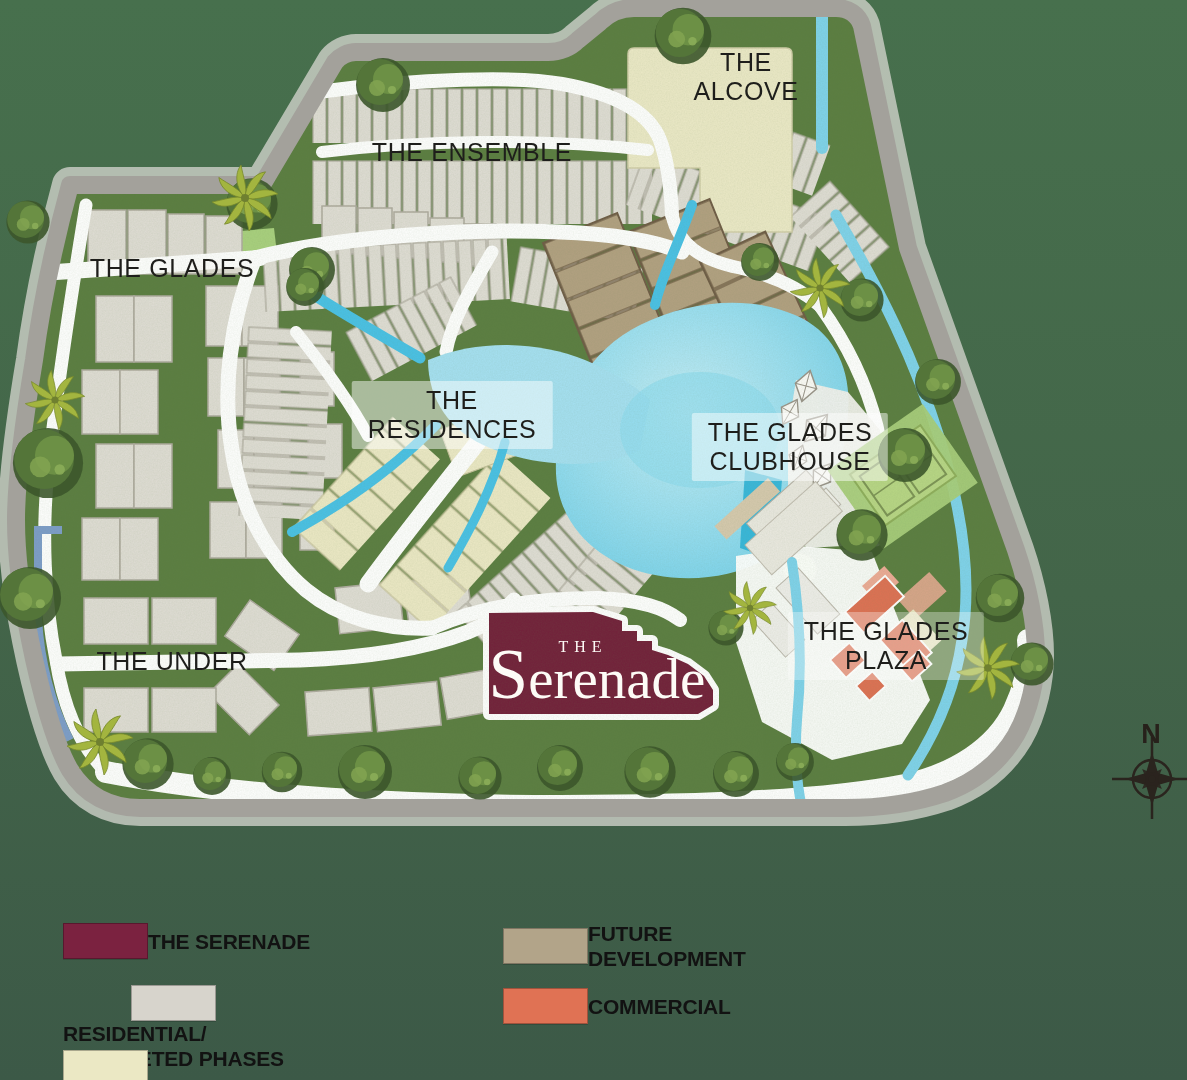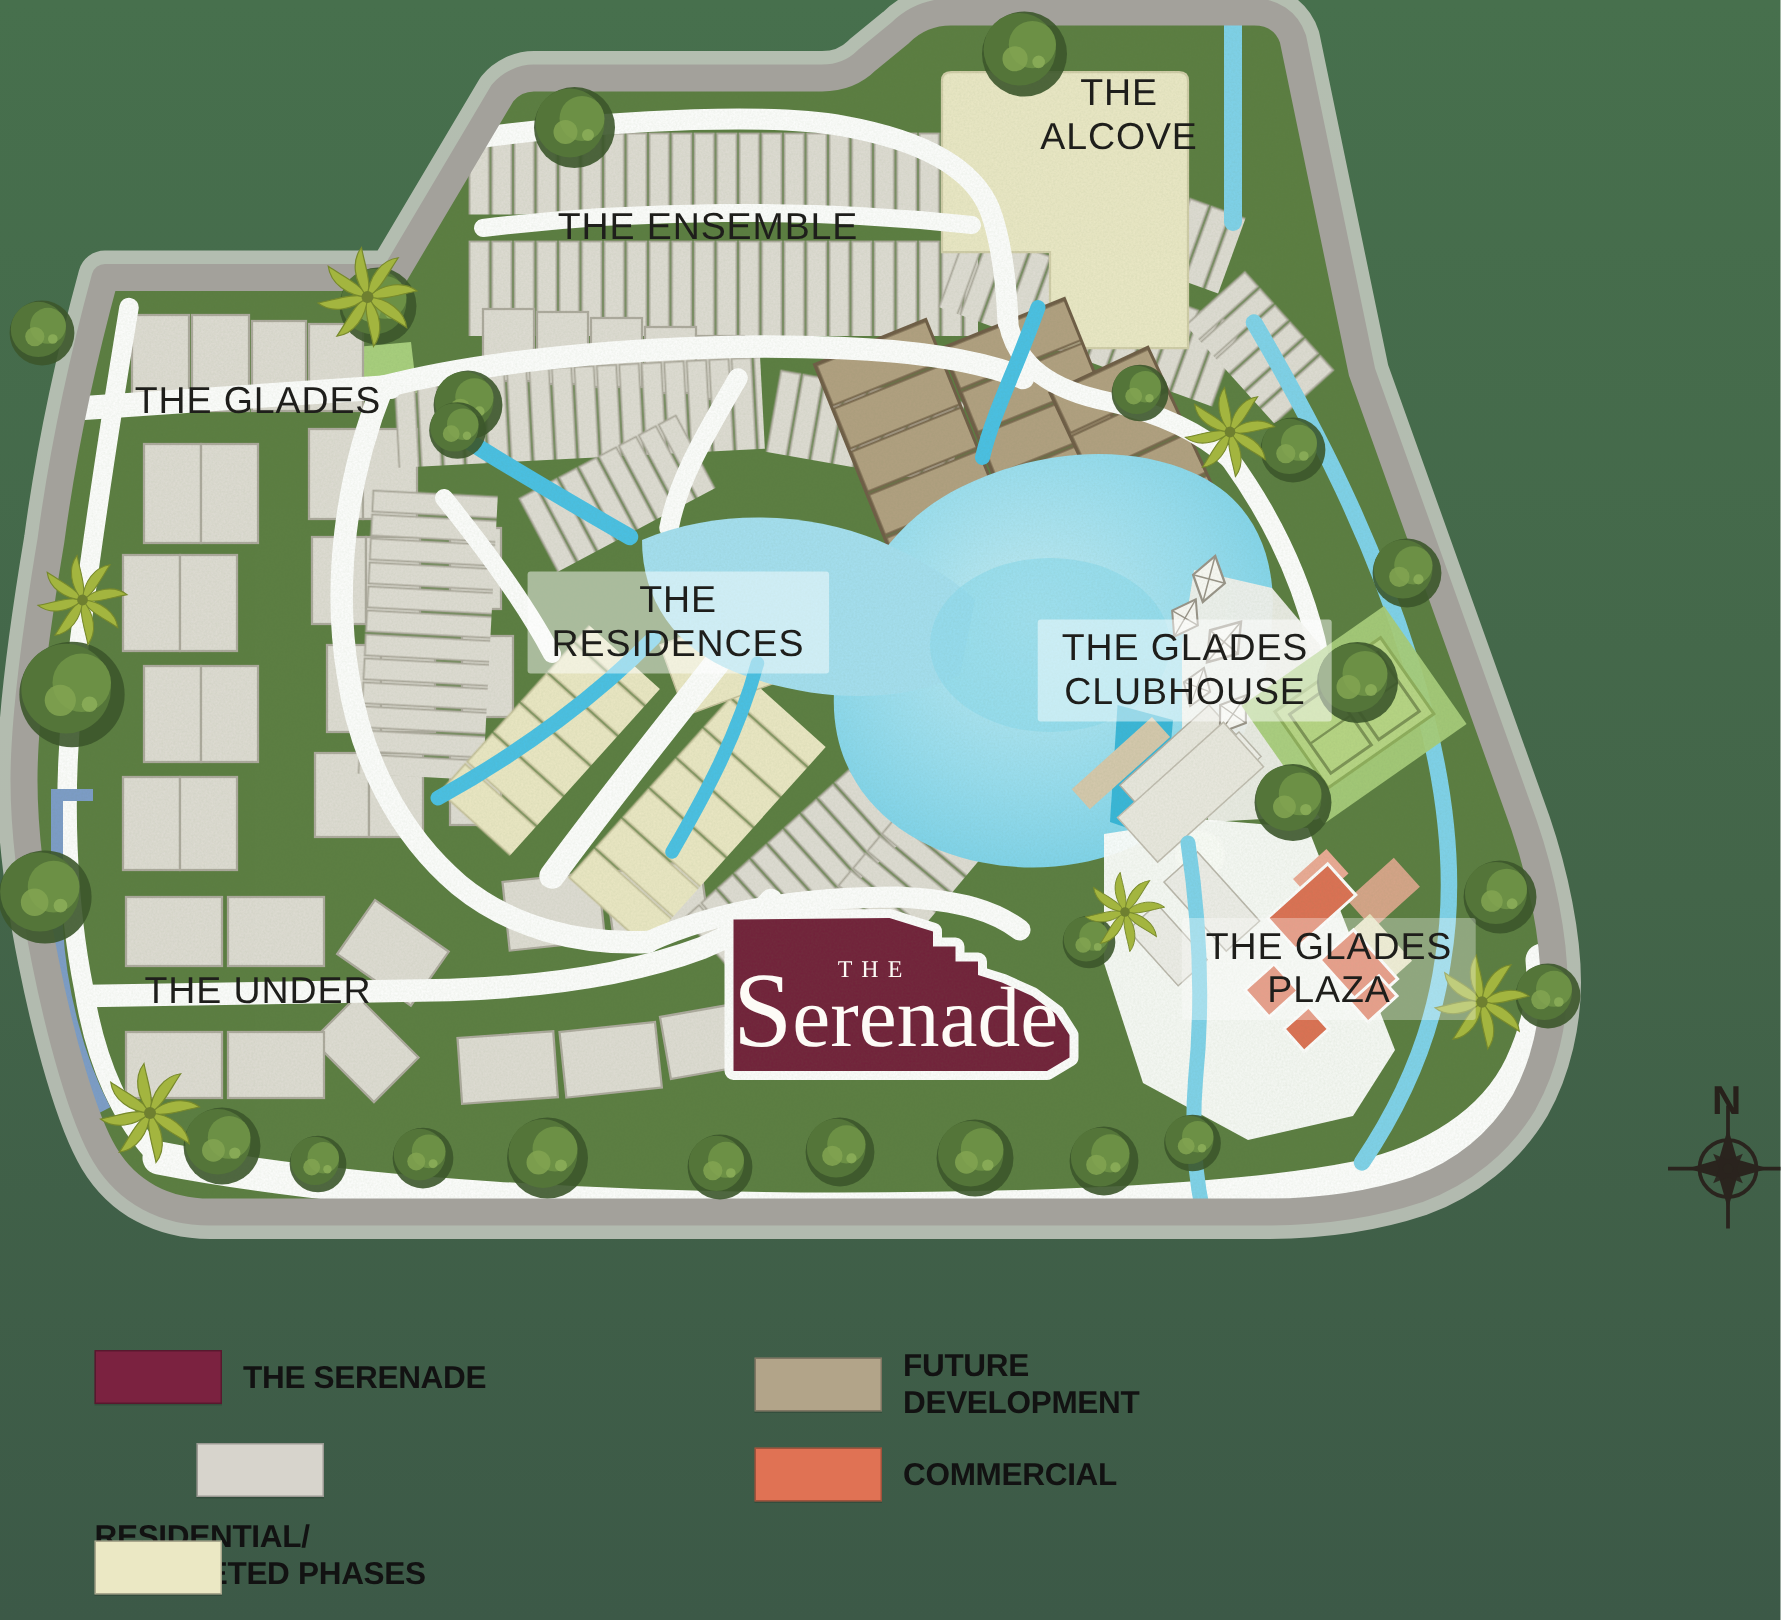--- a/index.html
+++ b/index.html
@@ -52,21 +52,21 @@
   
   .compass-n{
     position:absolute;left:1151px;top:734px;
     transform:translate(-50%,-50%);
     color:#27211b;font-size:27px;font-weight:600;
   }
 
   
   .legend-item{
     position:absolute;
-    display:flex;align-items:center;gap:14px;
+    display:flex;align-items:center;margin-top:23px;
   }
   .legend-swatch{
     width:83px;height:34px;flex:0 0 auto;
     border:1px solid rgba(0,0,0,.28);
     box-shadow:0 1px 0 rgba(0,0,0,.15);
   }
   .legend-label{
     color:#121212;
     font-size:21px;font-weight:700;
     line-height:25px;

